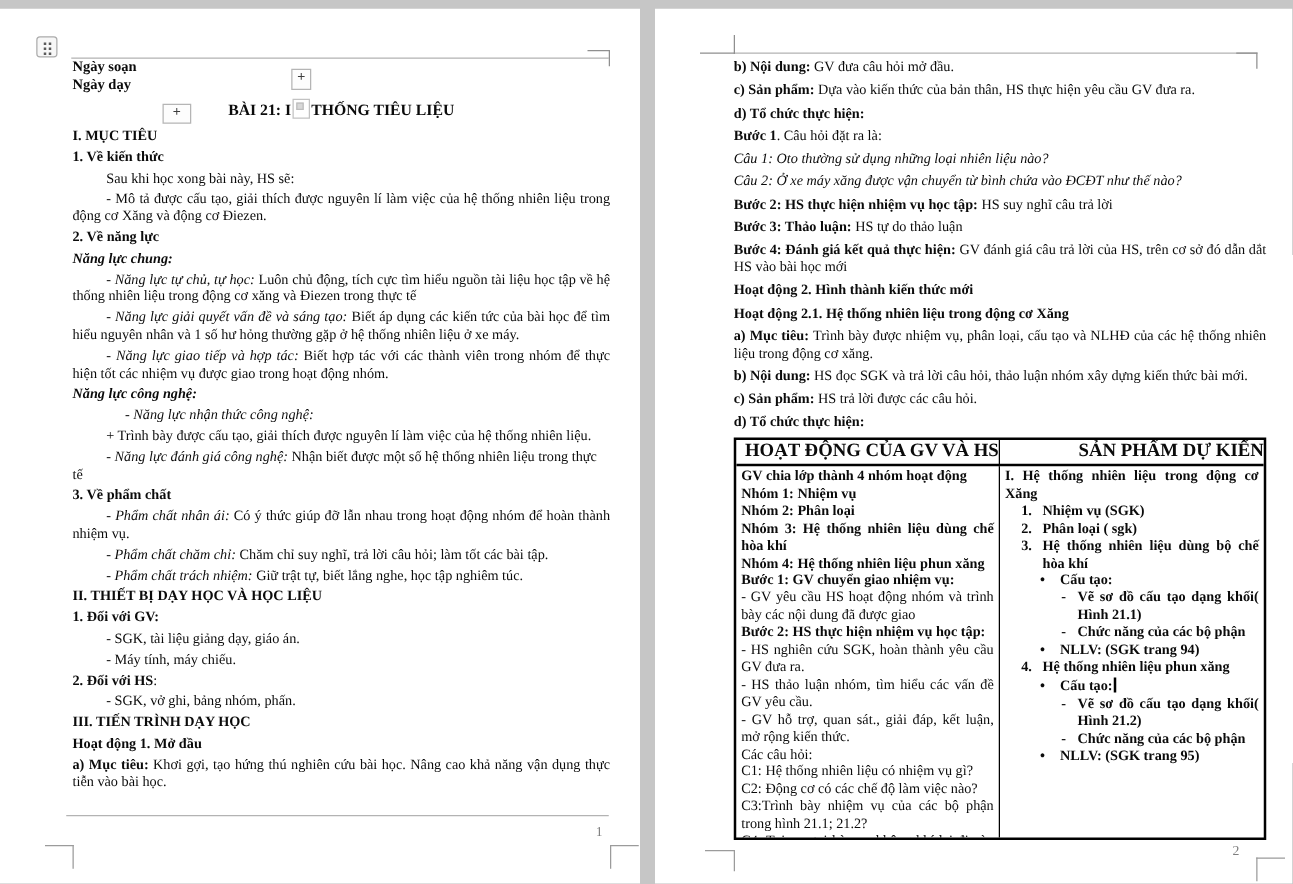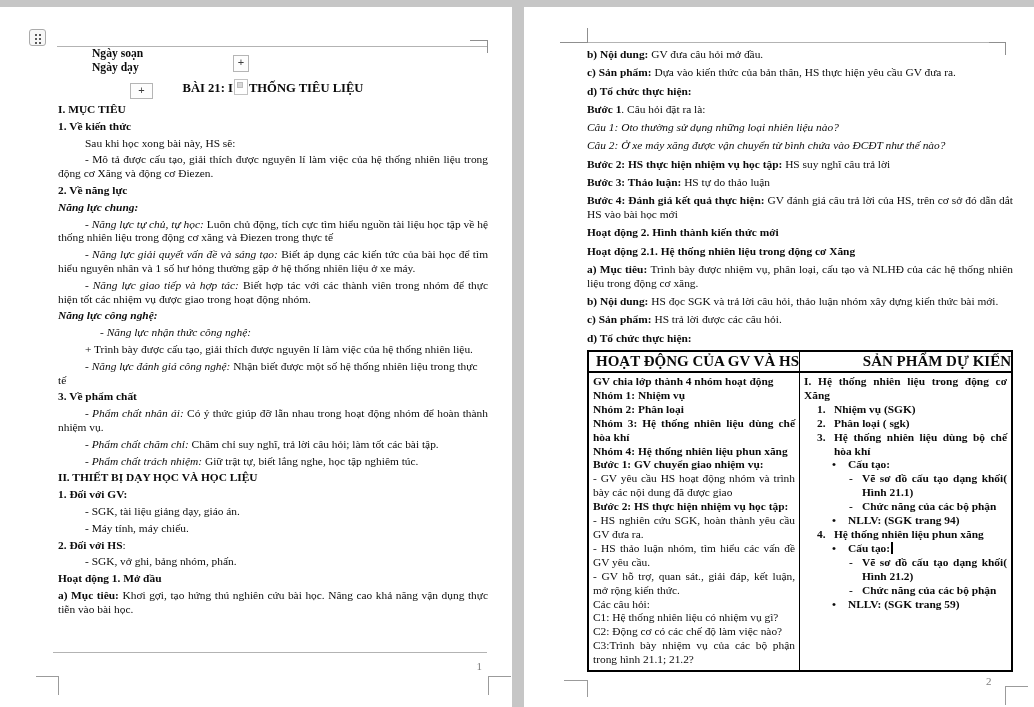--- a/index.html
+++ b/index.html
@@ -21,21 +21,21 @@
   .handle{position:absolute;left:29px;top:22px;width:17px;height:17px;border:1px solid #ababab;
           border-radius:3px;background:#f7f7f7;box-sizing:border-box;}
   .handle .dots{position:absolute;left:5px;top:4px;width:2px;height:2px;background:#5a5a5a;
           box-shadow:4px 0 0 #5a5a5a,0 4px 0 #5a5a5a,4px 4px 0 #5a5a5a,0 8px 0 #5a5a5a,4px 8px 0 #5a5a5a;}
   
   .plus{position:absolute;border:1px solid #b5b5b5;background:#fdfdfd;color:#3c3c3c;
         font-family:"Liberation Sans",sans-serif;font-size:11px;line-height:13px;text-align:center;}
   .plus1{left:233px;top:48px;width:14px;height:15px;}
   .plus2{left:130px;top:76px;width:21px;height:14px;}
   
-  .dateline{font-weight:bold;font-size:11.6px;line-height:14px;margin-left:34px;}
+  .dateline{font-weight:bold;font-size:11.6px;line-height:14px;}
   .titlerow{text-align:center;margin:4px 0 7px 0;font-weight:bold;font-size:12.6px;}
   .imgph{display:inline-block;width:12px;height:14px;border:1px solid #c2c2c2;vertical-align:-3px;
          position:relative;margin:0 1px;}
   .imgph:before{content:"";position:absolute;left:2px;top:2px;width:4px;height:4px;background:#d8d8d8;border:1px solid #bdbdbd;}
   
   .para{font-size:11.4px;line-height:13.8px;}
   .body1 .para{margin:0 0 3px 0;}
   .body2 .para{margin:0 0 4.5px 0;}
   .b{font-weight:bold;}
   .i{font-style:italic;}
@@ -107,20 +107,21 @@
           <div class="para"><span class="b">3. Về phẩm chất</span></div>
           <div class="para ind just"><span class="i">- Phẩm chất nhân ái: </span><span>Có ý thức giúp đỡ lẫn nhau trong hoạt động nhóm để hoàn thành nhiệm vụ.</span></div>
           <div class="para ind"><span class="i">- Phẩm chất chăm chỉ: </span><span>Chăm chỉ suy nghĩ, trả lời câu hỏi; làm tốt các bài tập.</span></div>
           <div class="para ind"><span class="i">- Phẩm chất trách nhiệm: </span><span>Giữ trật tự, biết lắng nghe, học tập nghiêm túc.</span></div>
           <div class="para"><span class="b">II. THIẾT BỊ DẠY HỌC VÀ HỌC LIỆU</span></div>
           <div class="para"><span class="b">1. Đối với GV:</span></div>
           <div class="para ind"><span>- SGK, tài liệu giảng dạy, giáo án.</span></div>
           <div class="para ind"><span>- Máy tính, máy chiếu.</span></div>
           <div class="para"><span class="b">2. Đối với HS</span><span>:</span></div>
           <div class="para ind"><span>- SGK, vở ghi, bảng nhóm, phấn.</span></div>
+          <div class="para"><span class="b">III. TIẾN TRÌNH DẠY HỌC</span></div>
           <div class="para"><span class="b">Hoạt động 1. Mở đầu</span></div>
           <div class="para just"><span class="b">a) Mục tiêu: </span><span>Khơi gợi, tạo hứng thú nghiên cứu bài học. Nâng cao khả năng vận dụng thực tiễn vào bài học.</span></div>
         </div>
     </div>
 
     <div class="pagenum" style="right:30px;top:653px;">1</div>
   </div>
 
   <div class="page page2">
 
@@ -180,21 +181,21 @@
               <div class="para lv1"><span class="mk">2. </span><span class="b">Phân loại ( sgk)</span></div>
               <div class="para lv1 just"><span class="mk">3. </span><span class="b">Hệ thống nhiên liệu dùng bộ chế hòa khí</span></div>
               <div class="para lv2"><span class="mk">• </span><span class="b">Cấu tạo:</span></div>
               <div class="para lv3 just"><span class="mk">- </span><span class="b">Vẽ sơ đồ cấu tạo dạng khối( Hình 21.1)</span></div>
               <div class="para lv3"><span class="mk">- </span><span class="b">Chức năng của các bộ phận</span></div>
               <div class="para lv2"><span class="mk">• </span><span class="b">NLLV: (SGK trang 94)</span></div>
               <div class="para lv1"><span class="mk">4. </span><span class="b">Hệ thống nhiên liệu phun xăng</span></div>
               <div class="para lv2"><span class="mk">• </span><span class="b">Cấu tạo:</span><span class="caret"></span></div>
               <div class="para lv3 just"><span class="mk">- </span><span class="b">Vẽ sơ đồ cấu tạo dạng khối( Hình 21.2)</span></div>
               <div class="para lv3"><span class="mk">- </span><span class="b">Chức năng của các bộ phận</span></div>
-              <div class="para lv2"><span class="mk">• </span><span class="b">NLLV: (SGK trang 59)</span></div>
+              <div class="para lv2"><span class="mk">• </span><span class="b">NLLV: (SGK trang 95)</span></div>
             </div>
         </div>
       </div>
     </div>
 
     <div class="pagenum" style="left:462px;top:668px;">2</div>
   </div>
 
 </div>
 

